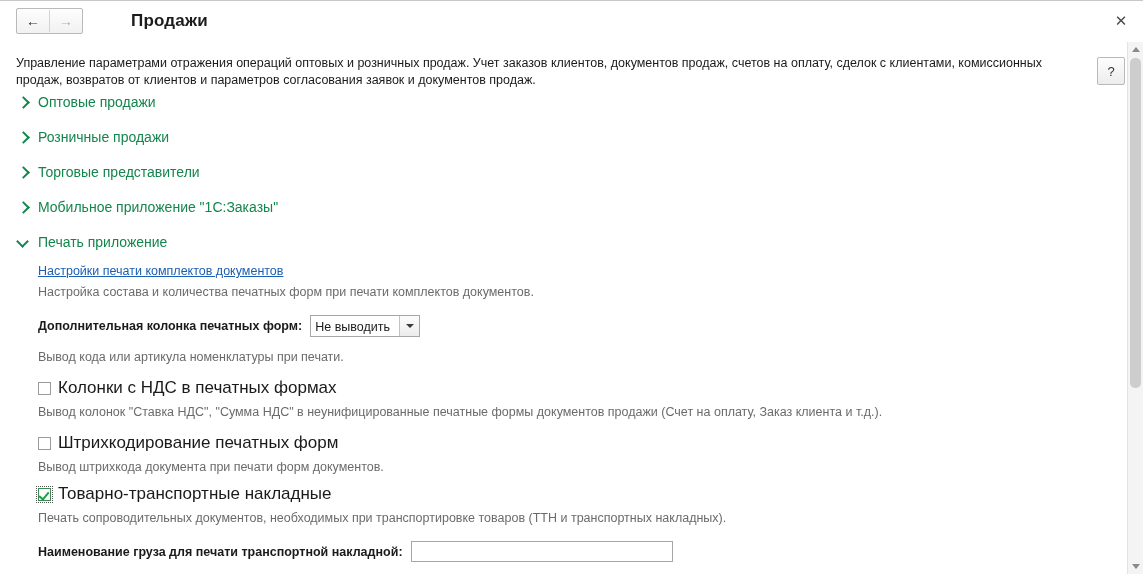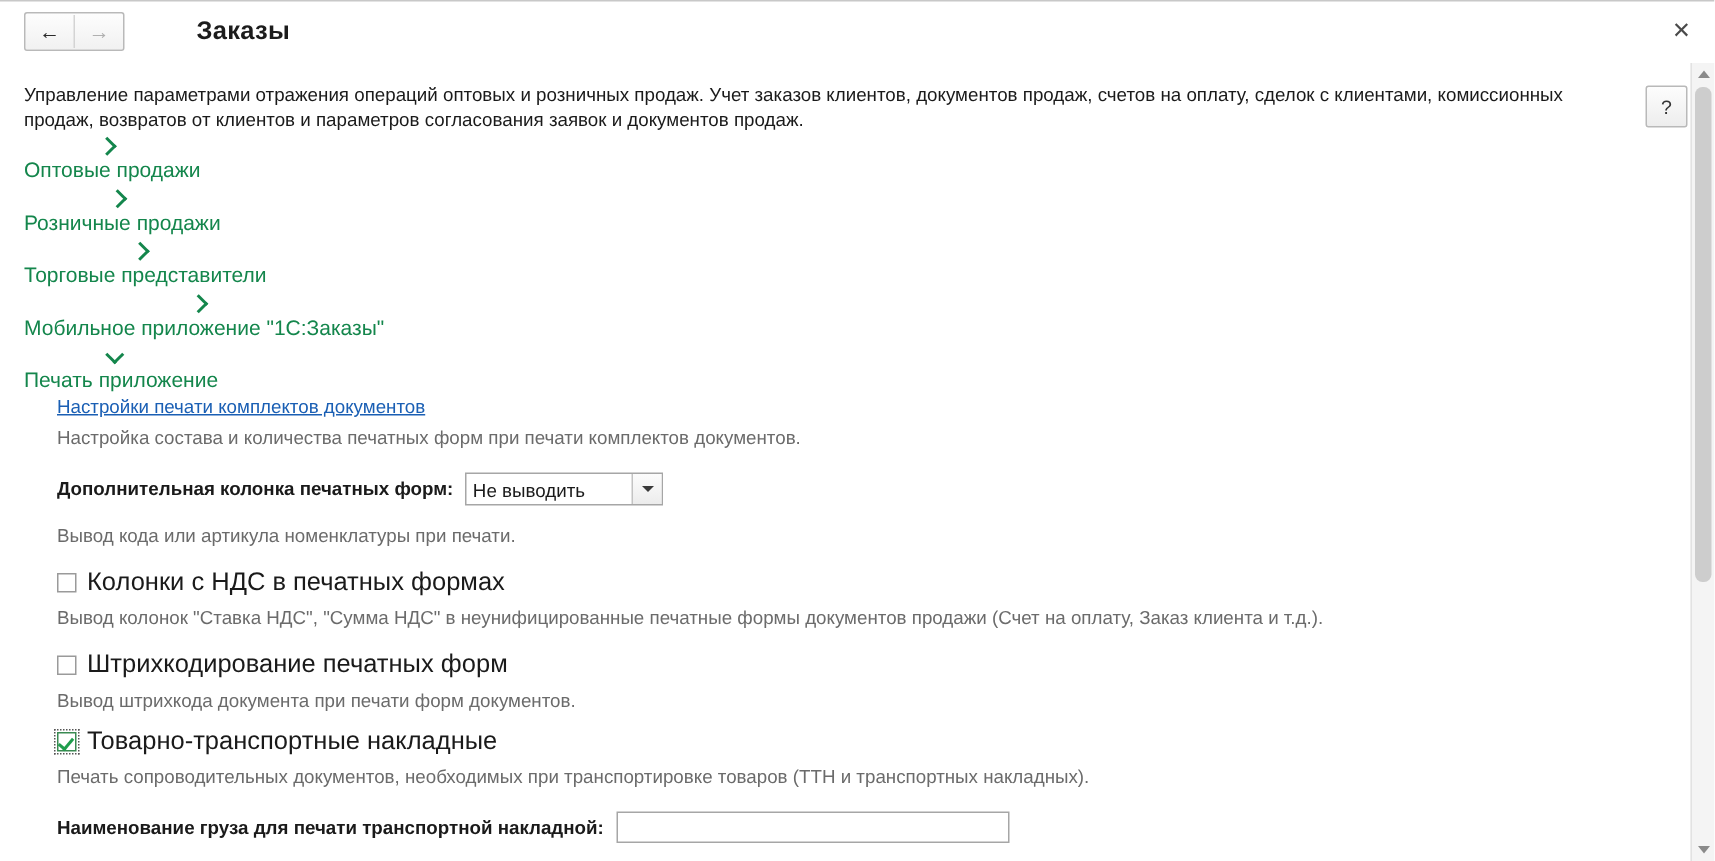--- a/index.html
+++ b/index.html
@@ -114,21 +114,20 @@
     cursor: pointer;
   }
   
   .section {
     display: flex;
     align-items: center;
     height: 25px;
     margin-bottom: 10px;
     cursor: pointer;
     width: max-content;
-    flex-direction: column;
   }
   .chev {
     width: 16px;
     height: 16px;
     display: inline-block;
     position: relative;
     margin-right: 6px;
     flex: 0 0 16px;
   }
   .chev::before {
@@ -180,21 +179,21 @@
     margin-right: 8px;
     font-weight: bold;
   }
   
   .combo {
     display: flex;
     align-items: stretch;
     height: 22px;
     border: 1px solid #a6a6a6;
     background: #fff;
-    width: 132px;
+    width: 110px;
     box-sizing: border-box;
   }
   .combo .val {
     flex: 1;
     padding: 2px 4px 0 4px;
     font-size: 12.5px;
     color: #1a1a1a;
     line-height: 19px;
     white-space: nowrap;
     overflow: hidden;
@@ -315,21 +314,21 @@
   <div class="titlebar">
     <div class="nav-group">
       <div class="nav-btn">
         <span>←</span>
       </div>
       <div class="nav-sep"></div>
       <div class="nav-btn disabled">
         <span>→</span>
       </div>
     </div>
-    <div class="win-title">Заказы</div>
+    <div class="win-title">Продажи</div>
     <div class="close-x">✕</div>
   </div>
 
   <div class="content">
 
     <div class="intro">Управление параметрами отражения операций оптовых и розничных продаж. Учет заказов клиентов, документов продаж, счетов на оплату, сделок с клиентами, комиссионных продаж, возвратов от клиентов и параметров согласования заявок и документов продаж.</div>
     <div class="help-btn">?</div>
 
     <div class="section">
       <span class="chev"></span>

